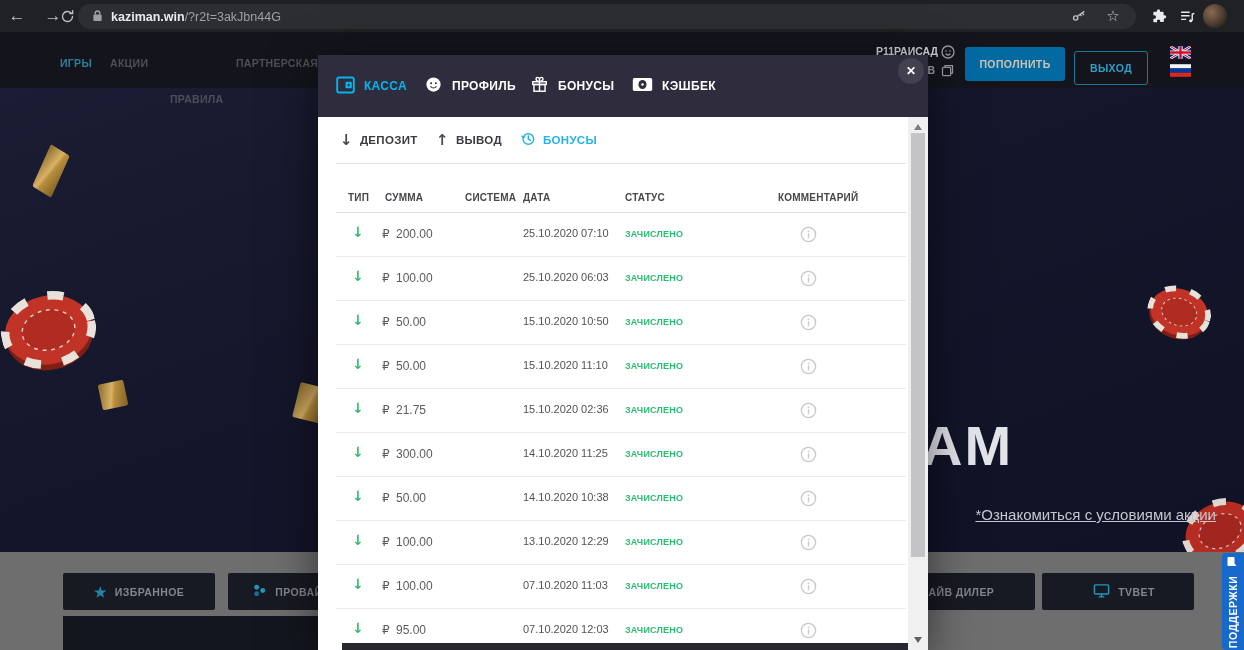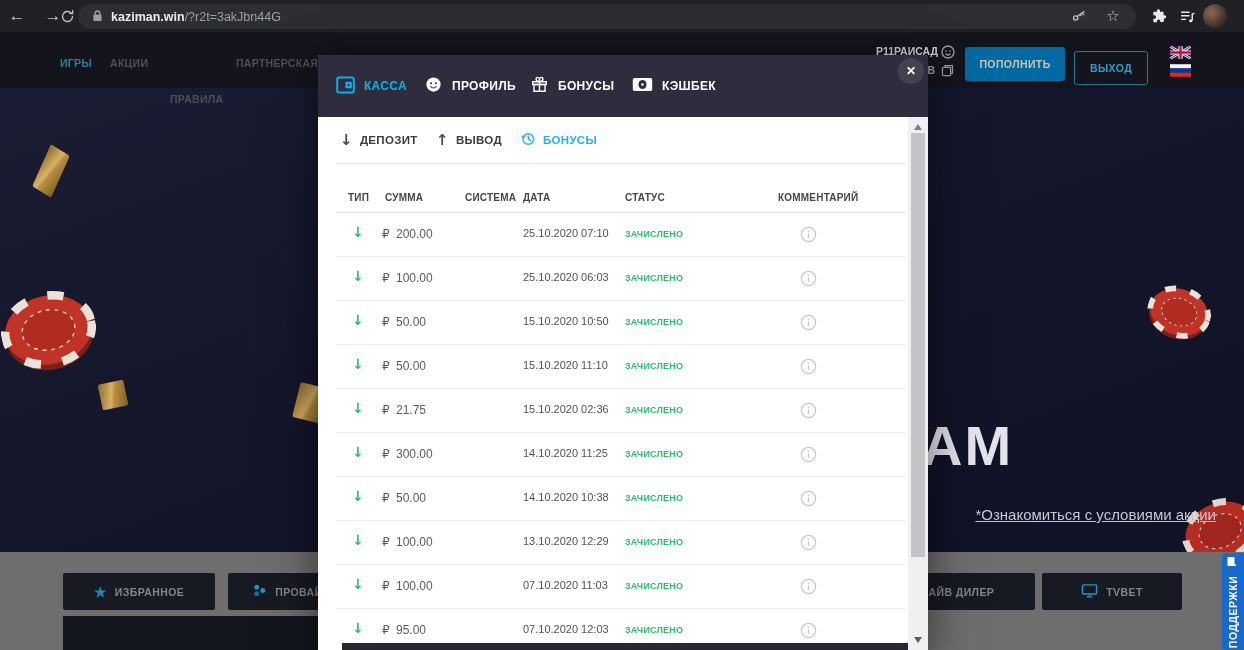--- a/index.html
+++ b/index.html
@@ -232,21 +232,21 @@
           <circle cx="5" cy="4.5" r="2.6"></circle>
           <circle cx="5" cy="11.5" r="2.6" fill="#1b6f8e"></circle>
           <circle cx="11.5" cy="8" r="2.6"></circle>
         </svg>
     </span>
     <span>ПРОВАЙДЕРЫ</span>
   </div>
   <div class="catbtn" style="left:880px;width:155px;">
     <span>ЛАЙВ ДИЛЕР</span>
   </div>
-  <div class="catbtn" style="left:1042px;width:140px;">
+  <div class="catbtn" style="left:1042px;width:140px;padding-left:12px;">
     <span>
       <svg width="17" height="15" viewBox="0 0 24 20" fill="none" stroke="#2596be" stroke-width="2">
           <rect x="2" y="2" width="20" height="13" rx="1.5"></rect>
           <path d="M12 15v3M8 19h8"></path>
         </svg>
     </span>
     <span>TVBET</span>
   </div>
 
   <div class="supportbg"></div>

